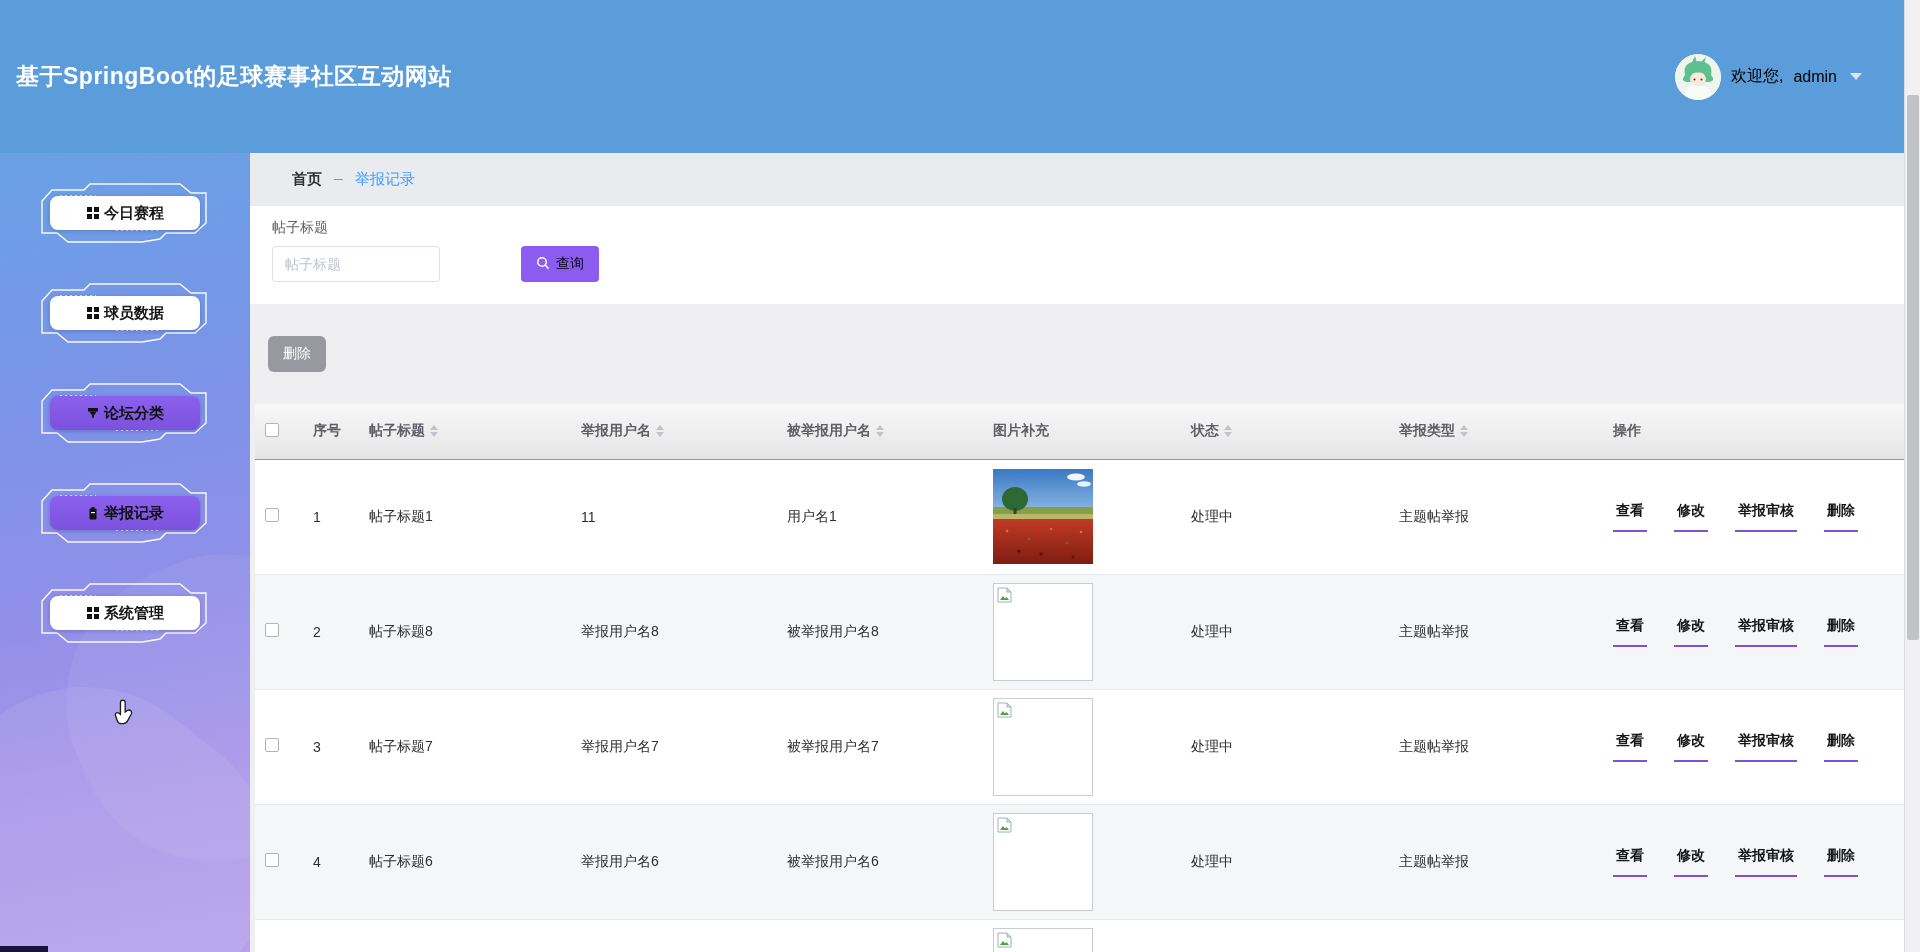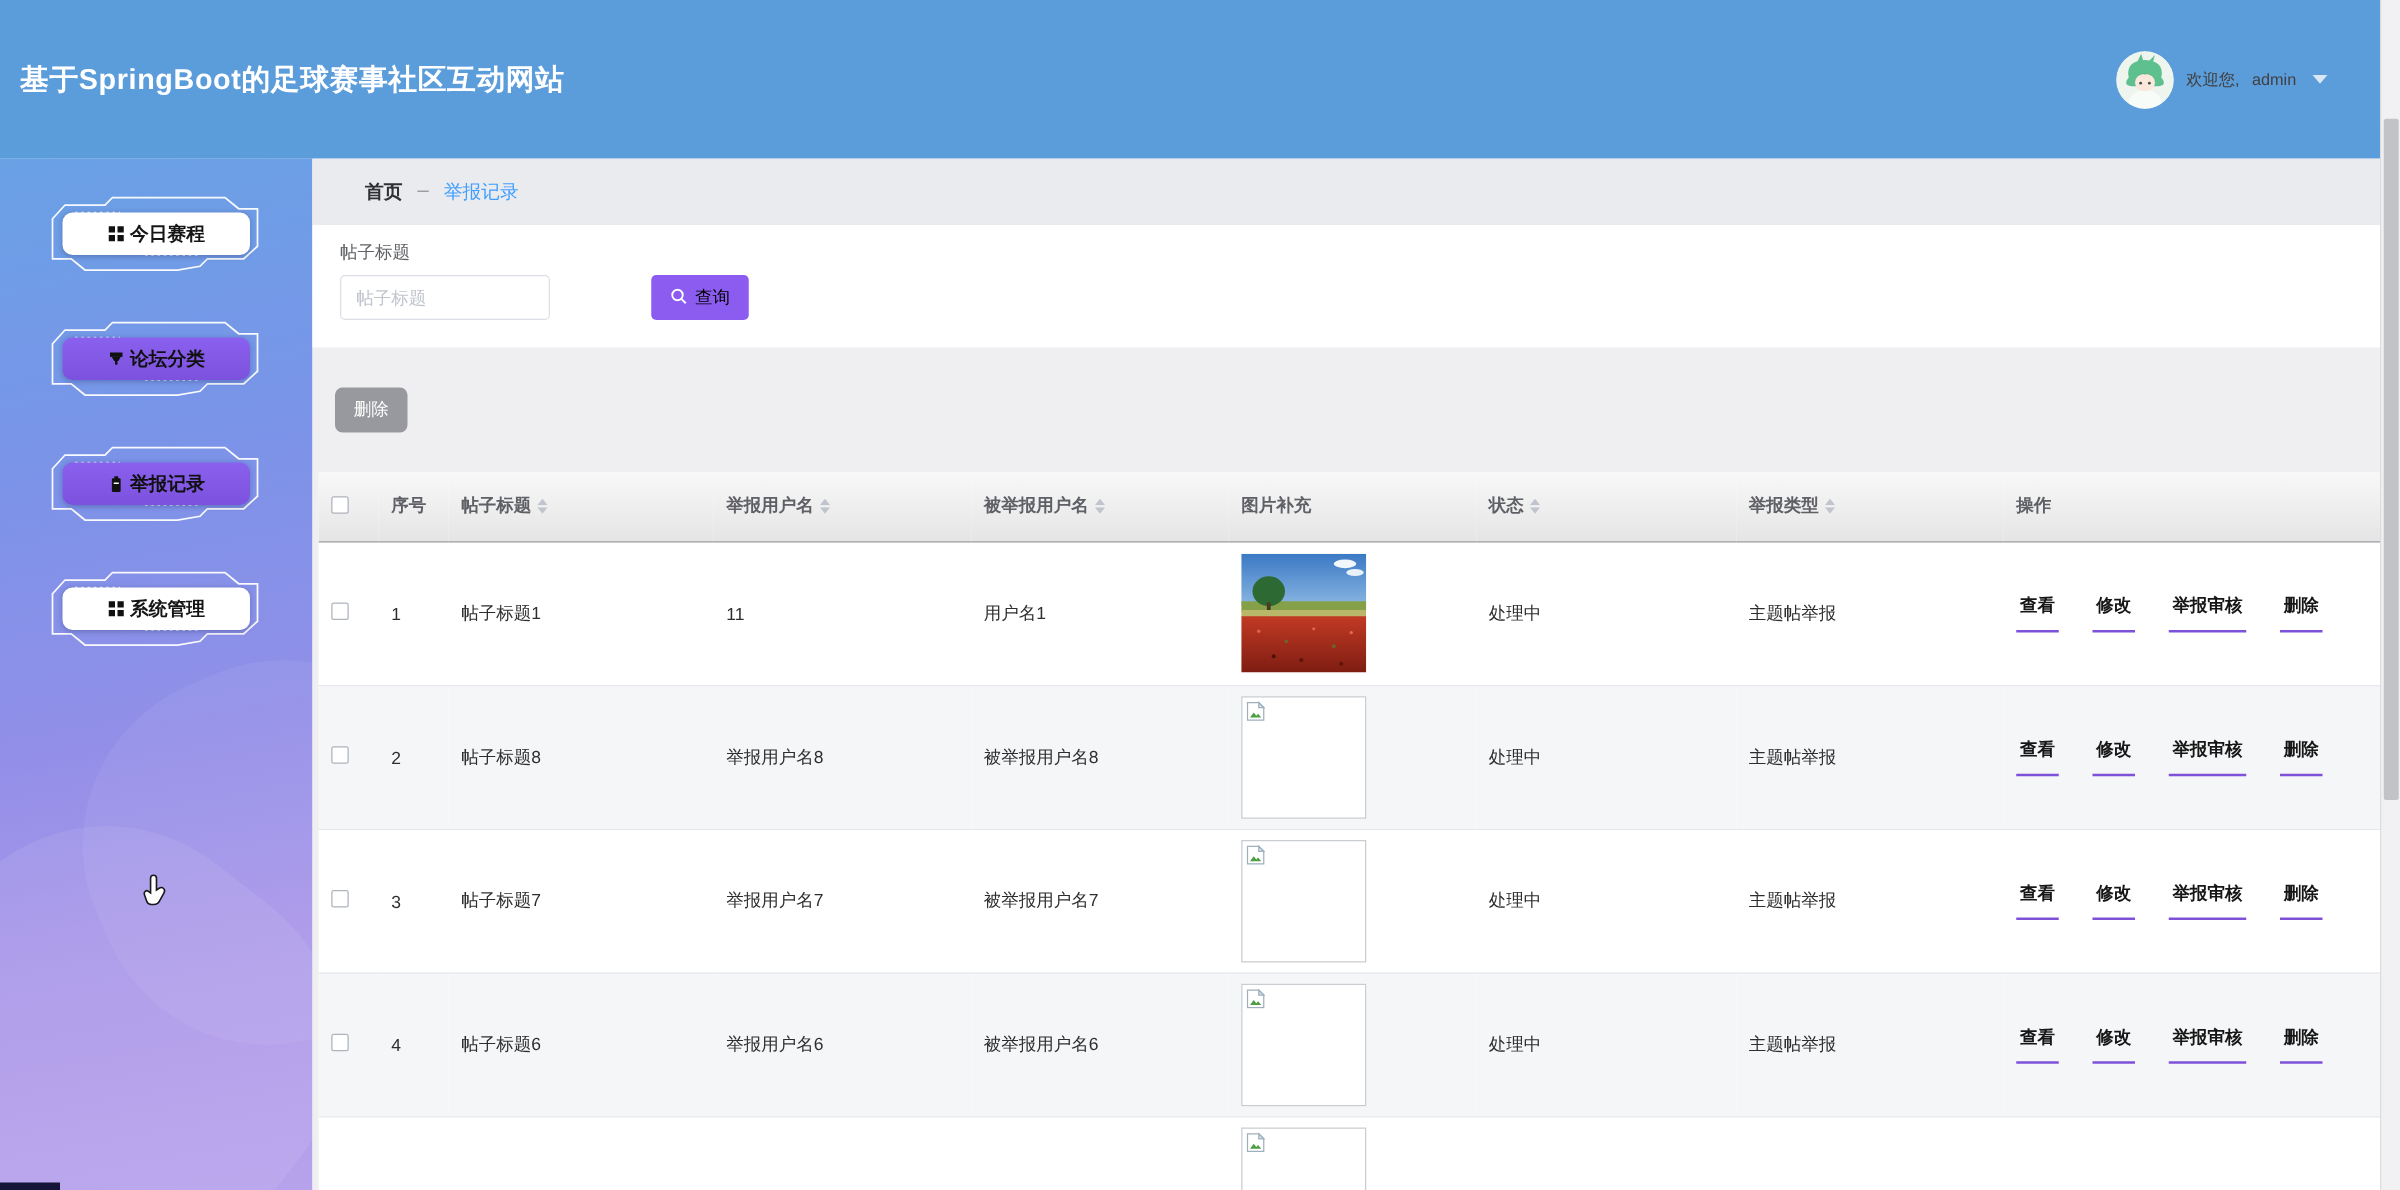--- a/index.html
+++ b/index.html
@@ -1,23 +1,23 @@
 <!DOCTYPE html>
 <html><head>
 <meta charset="utf-8">
 <style>
   * { margin:0; padding:0; box-sizing:border-box; }
   html,body { width:1920px; height:952px; overflow:hidden; }
   body { font-family:"Liberation Sans","DejaVu Sans",sans-serif; background:#fff; }
   .viewport { position:relative; width:1920px; height:952px; overflow:hidden; }
 
   
-  .app-header { height:127px; background:#5b9cda; display:flex; align-items:center; justify-content:space-between; padding:0 58px 0 16px; }
+  .app-header { height:153px; background:#5b9cda; display:flex; align-items:center; justify-content:space-between; padding:0 58px 0 16px; }
   .app-title { color:#fff; font-size:23px; font-weight:700; letter-spacing:.5px; }
-  .user-menu { display:flex; align-items:center; gap:10px; color:#404040; font-size:13px; cursor:pointer; }
+  .user-menu { display:flex; align-items:center; gap:10px; color:#000000; font-size:16px; cursor:pointer; }
   .avatar { width:46px; height:46px; border-radius:50%; overflow:hidden; background:#eef4ee; flex:0 0 auto; }
   .caret-down { width:0; height:0; border-left:6px solid transparent; border-right:6px solid transparent; border-top:7px solid #d8e6f6; margin-left:3px; }
 
   
   .layout { display:flex; height:825px; }
 
   
   .sidebar { position:relative; width:250px; height:100%; padding-top:10px; overflow:hidden;
     background:linear-gradient(170deg,#69a1e5 0%,#7b93e8 30%,#928fe8 55%,#a996e9 75%,#b7a2ec 100%); }
   .sidebar::before { content:""; position:absolute; left:-80px; bottom:-60px; width:340px; height:340px;
@@ -123,20 +123,38 @@
           <div class="nav-btn">
             <span class="nav-icon">
               <svg width="14" height="14" viewBox="0 0 14 14">
                 <rect x="1" y="1" width="5" height="5" fill="#111"></rect>
                 <rect x="8" y="1" width="5" height="5" fill="#111"></rect>
                 <rect x="1" y="8" width="5" height="5" fill="#111"></rect>
                 <rect x="8" y="8" width="5" height="5" fill="#111"></rect>
               </svg>
             </span>
             <span class="nav-label">今日赛程</span>
+          </div>
+        </div>
+        <div class="nav-item">
+          <svg class="nav-frame" width="190" height="64" viewBox="0 0 190 64">
+            <path d="M22 9 L54 9 L60 3 L150 3 L161 12 L176 12 L176 42 L165 52 L136 52 L130 58 L112 61 L38 61 L27 52 L12 52 L12 20 Z" fill="none" stroke="rgba(255,255,255,.95)" stroke-width="1.4"></path>
+            <line x1="30" y1="15" x2="66" y2="15" stroke="rgba(255,255,255,.9)" stroke-width="1.3" stroke-dasharray="2 3"></line>
+            <line x1="86" y1="49" x2="128" y2="49" stroke="rgba(255,255,255,.9)" stroke-width="1.3" stroke-dasharray="2 3"></line>
+          </svg>
+          <div class="nav-btn">
+            <span class="nav-icon">
+              <svg width="14" height="14" viewBox="0 0 14 14">
+                <rect x="1" y="1" width="5" height="5" fill="#111"></rect>
+                <rect x="8" y="1" width="5" height="5" fill="#111"></rect>
+                <rect x="1" y="8" width="5" height="5" fill="#111"></rect>
+                <rect x="8" y="8" width="5" height="5" fill="#111"></rect>
+              </svg>
+            </span>
+            <span class="nav-label">球员数据</span>
           </div>
         </div>
         <div class="nav-item hover">
           <svg class="nav-frame" width="190" height="64" viewBox="0 0 190 64">
             <path d="M22 9 L54 9 L60 3 L150 3 L161 12 L176 12 L176 42 L165 52 L136 52 L130 58 L112 61 L38 61 L27 52 L12 52 L12 20 Z" fill="none" stroke="rgba(255,255,255,.95)" stroke-width="1.4"></path>
             <line x1="30" y1="15" x2="66" y2="15" stroke="rgba(255,255,255,.9)" stroke-width="1.3" stroke-dasharray="2 3"></line>
             <line x1="86" y1="49" x2="128" y2="49" stroke="rgba(255,255,255,.9)" stroke-width="1.3" stroke-dasharray="2 3"></line>
           </svg>
           <div class="nav-btn">
             <span class="nav-icon">

